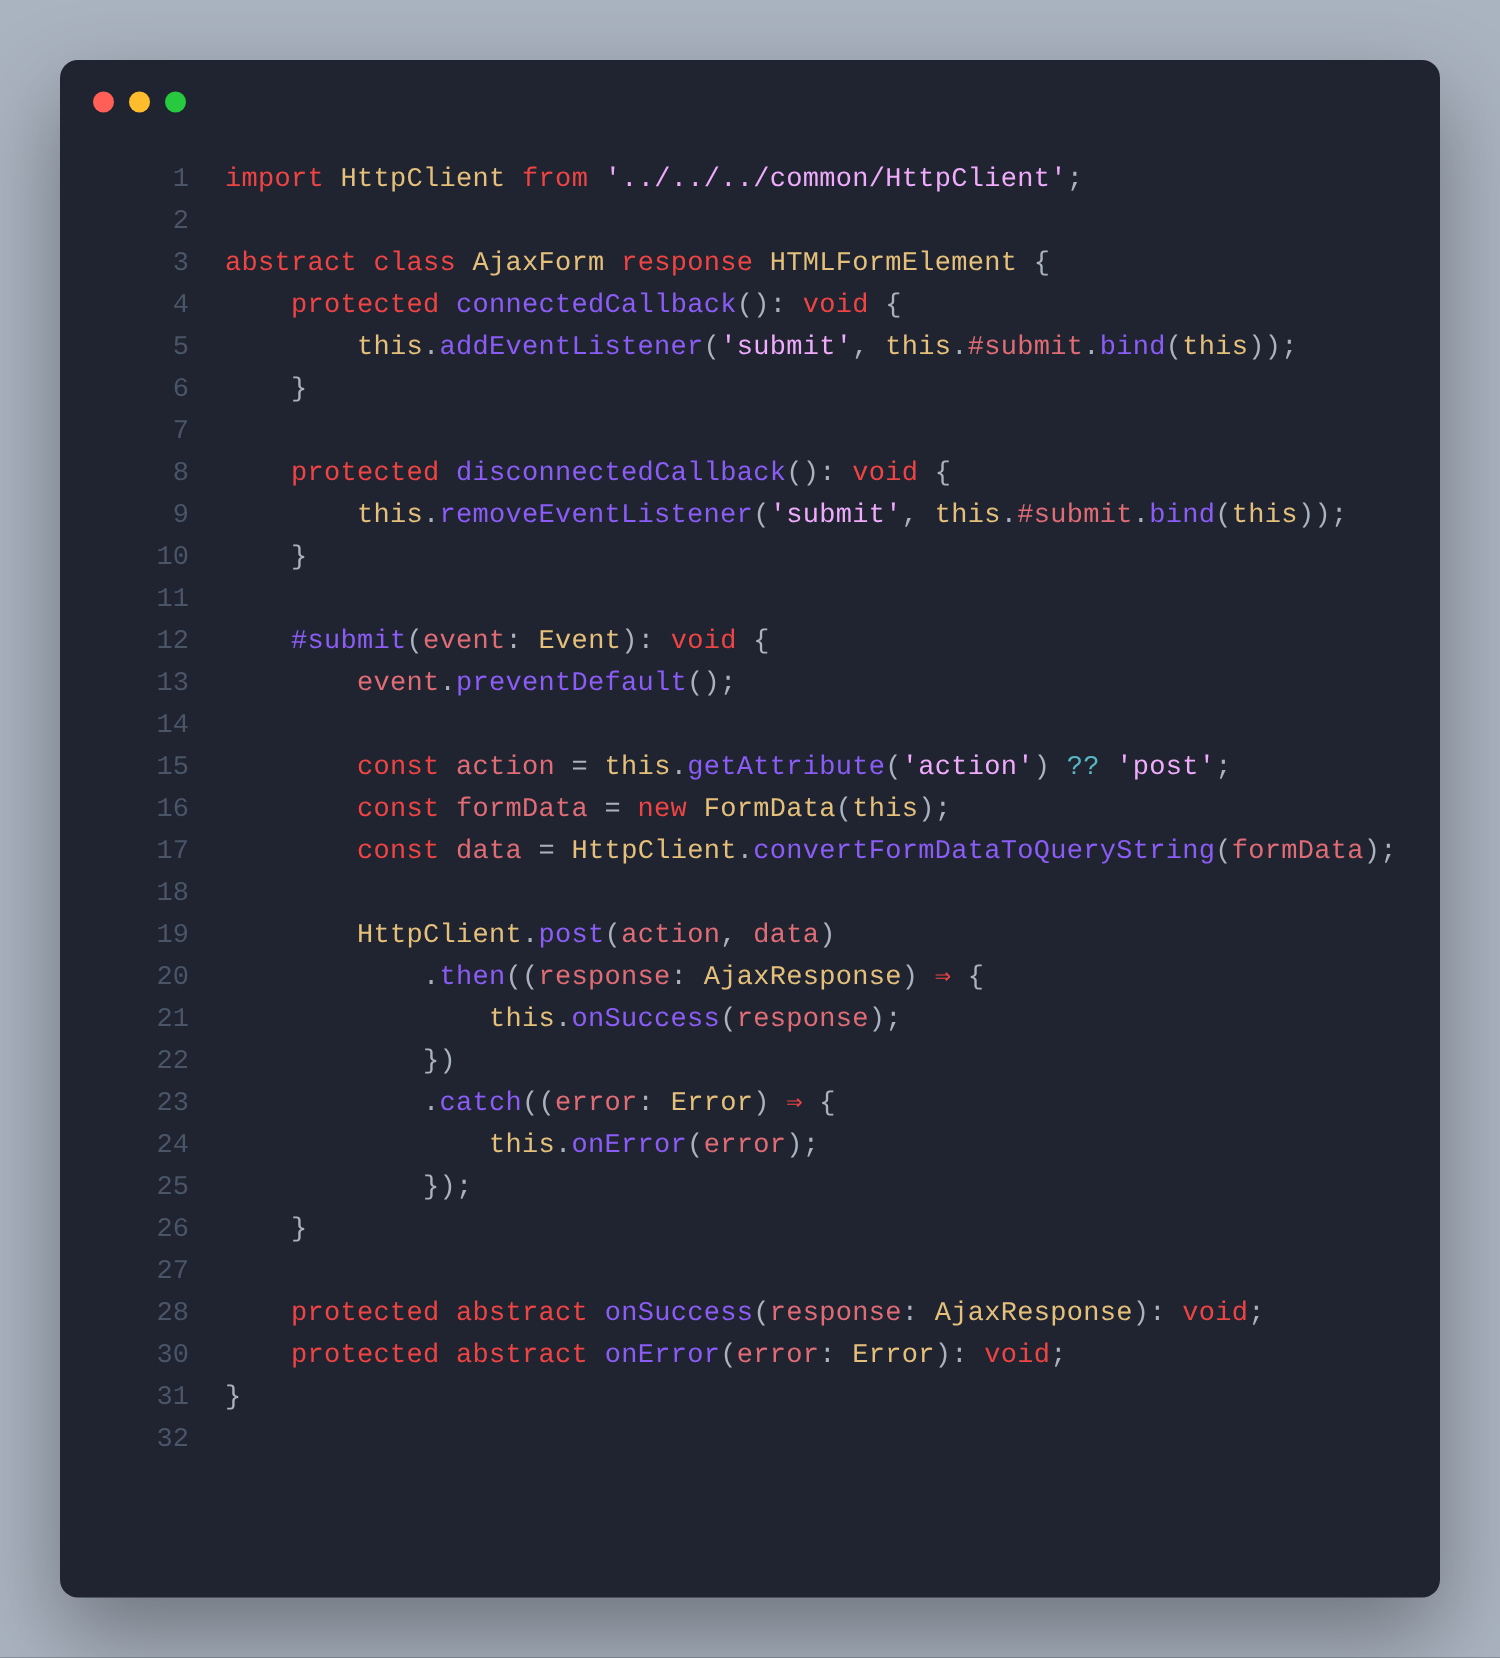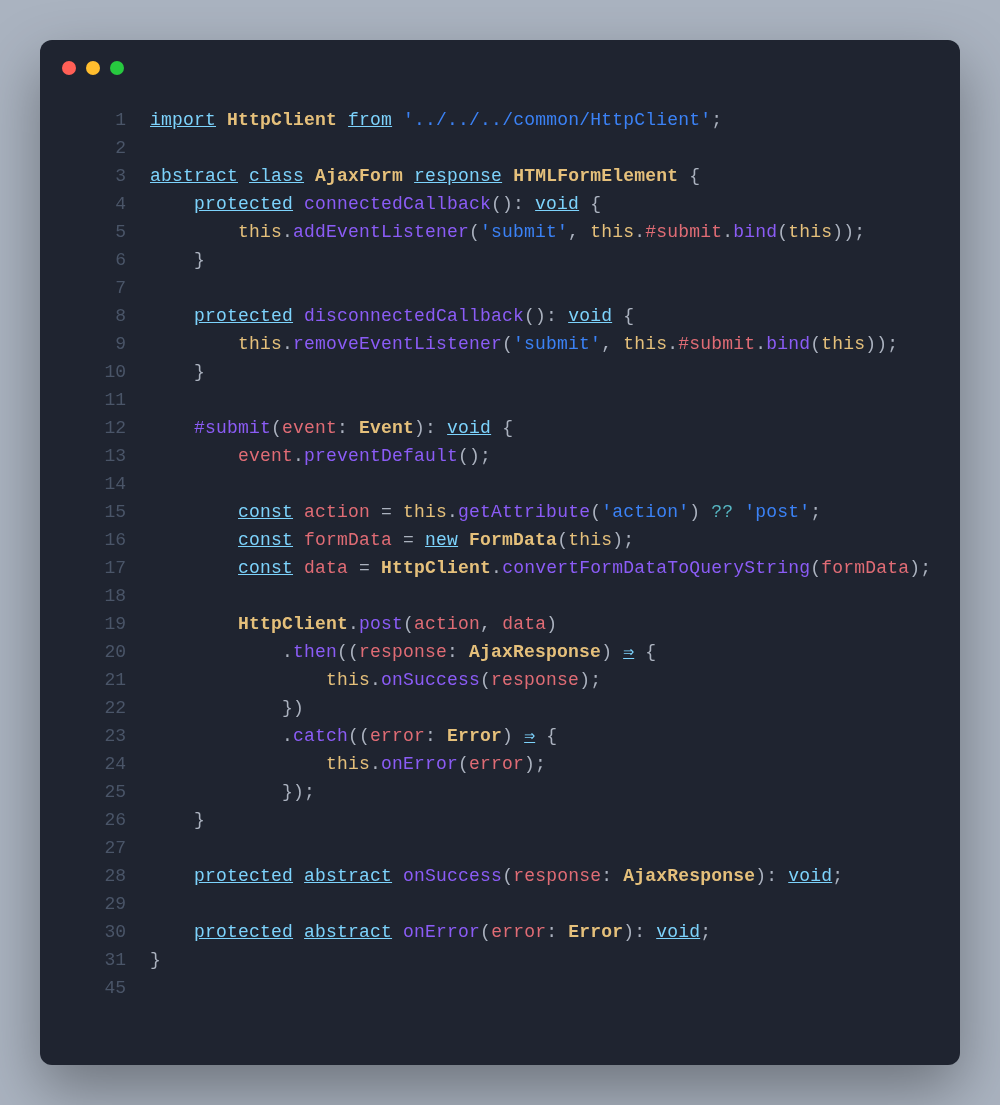--- a/index.html
+++ b/index.html
@@ -58,25 +58,25 @@
     padding-right: 24px;
     box-sizing: border-box;
     color: #4a5568;
     user-select: none;
   }
   .code {
     color: #cbd0dc;
     letter-spacing: 0.2px;
   }
 
-  .kw   { color: #7dd3fc; text-decoration: underline; } 
-  .cls  { color: #e5c07b; font-weight: bold; } 
+  .kw   { color: #ef4444; } 
+  .cls  { color: #e5c07b; } 
   .fn   { color: #8b5cf6; } 
   .prop { color: #e06c75; } 
-  .str  { color: #3b82f6; } 
+  .str  { color: #f0abfc; } 
   .pun  { color: #abb2bf; } 
   .op   { color: #56b6c2; } 
   .this { color: #e5c07b; } 
   .var  { color: #e06c75; } 
 </style>
 </head>
 <body>
 
 <div class="frame">
   <div class="titlebar">
@@ -106,18 +106,17 @@
       <div class="line"><span class="gutter">19</span><span class="code"><span class="pun">        </span><span class="cls">HttpClient</span><span class="pun">.</span><span class="fn">post</span><span class="pun">(</span><span class="var">action</span><span class="pun">, </span><span class="var">data</span><span class="pun">)</span></span></div>
       <div class="line"><span class="gutter">20</span><span class="code"><span class="pun">            .</span><span class="fn">then</span><span class="pun">((</span><span class="var">response</span><span class="pun">: </span><span class="cls">AjaxResponse</span><span class="pun">) </span><span class="kw">⇒</span><span class="pun"> {</span></span></div>
       <div class="line"><span class="gutter">21</span><span class="code"><span class="pun">                </span><span class="this">this</span><span class="pun">.</span><span class="fn">onSuccess</span><span class="pun">(</span><span class="var">response</span><span class="pun">);</span></span></div>
       <div class="line"><span class="gutter">22</span><span class="code"><span class="pun">            })</span></span></div>
       <div class="line"><span class="gutter">23</span><span class="code"><span class="pun">            .</span><span class="fn">catch</span><span class="pun">((</span><span class="var">error</span><span class="pun">: </span><span class="cls">Error</span><span class="pun">) </span><span class="kw">⇒</span><span class="pun"> {</span></span></div>
       <div class="line"><span class="gutter">24</span><span class="code"><span class="pun">                </span><span class="this">this</span><span class="pun">.</span><span class="fn">onError</span><span class="pun">(</span><span class="var">error</span><span class="pun">);</span></span></div>
       <div class="line"><span class="gutter">25</span><span class="code"><span class="pun">            });</span></span></div>
       <div class="line"><span class="gutter">26</span><span class="code"><span class="pun">    }</span></span></div>
       <div class="line"><span class="gutter">27</span><span class="code"></span></div>
       <div class="line"><span class="gutter">28</span><span class="code"><span class="pun">    </span><span class="kw">protected</span><span class="pun"> </span><span class="kw">abstract</span><span class="pun"> </span><span class="fn">onSuccess</span><span class="pun">(</span><span class="var">response</span><span class="pun">: </span><span class="cls">AjaxResponse</span><span class="pun">): </span><span class="kw">void</span><span class="pun">;</span></span></div>
-      <div class="line"><span class="gutter">29</span><span class="code"></span></div>
       <div class="line"><span class="gutter">30</span><span class="code"><span class="pun">    </span><span class="kw">protected</span><span class="pun"> </span><span class="kw">abstract</span><span class="pun"> </span><span class="fn">onError</span><span class="pun">(</span><span class="var">error</span><span class="pun">: </span><span class="cls">Error</span><span class="pun">): </span><span class="kw">void</span><span class="pun">;</span></span></div>
       <div class="line"><span class="gutter">31</span><span class="code"><span class="pun">}</span></span></div>
-      <div class="line"><span class="gutter">45</span><span class="code"></span></div>
+      <div class="line"><span class="gutter">32</span><span class="code"></span></div>
     </div>
 </div>
 
 </body></html>

